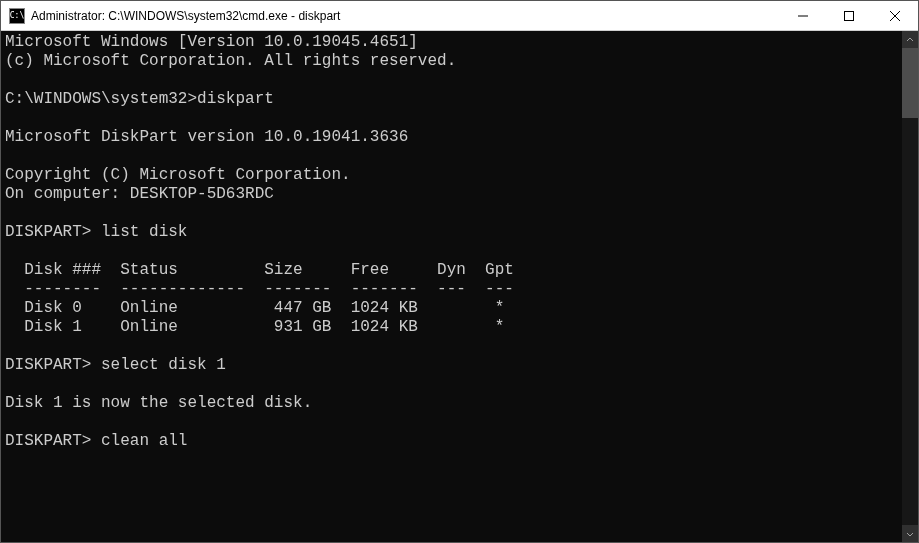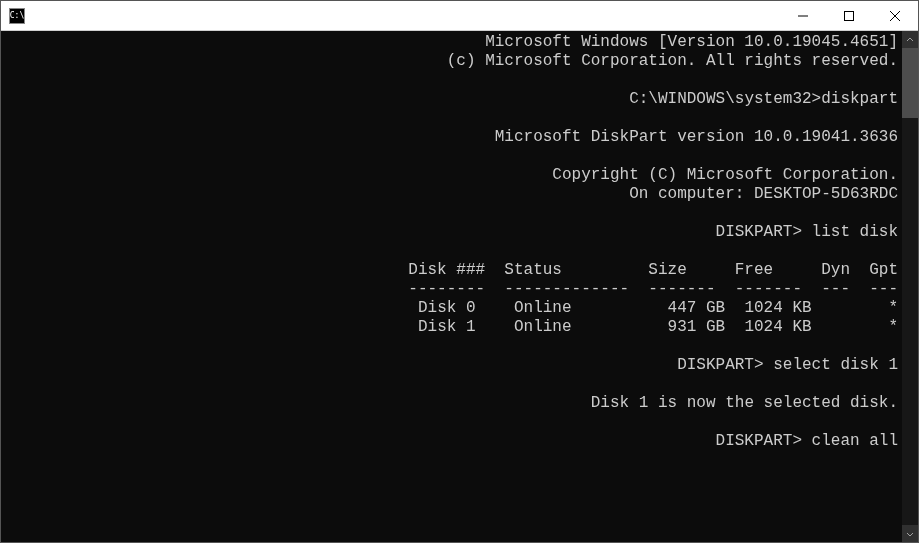--- a/index.html
+++ b/index.html
@@ -68,21 +68,20 @@
     .console {
       flex: 1 1 auto;
       background: #0c0c0c;
       color: #cccccc;
       font-family: Consolas, "Courier New", monospace;
       font-size: 16px;
       line-height: 19px;
       padding: 2px 4px 22px 4px;
       white-space: pre;
       overflow: hidden;
-      text-align: right;
     }
     .scrollbar {
       width: 16px;
       background: #171717;
       display: flex;
       flex-direction: column;
     }
     .sbtn {
       height: 17px;
       background: #303030;
@@ -100,20 +99,21 @@
       background: #4d4d4d;
     }
   </style>
 </head>
 <body>
 
 <div class="window">
 
   <div class="titlebar">
     <span class="titlebar-icon">C:\</span>
+    <span class="titlebar-title">Administrator: C:\WINDOWS\system32\cmd.exe - diskpart</span>
     <span class="titlebar-spacer"></span>
     <div class="titlebar-buttons">
       <button class="tbtn" aria-label="Minimize">
         <svg width="10" height="10">
             <line x1="0" y1="5" x2="10" y2="5"></line>
           </svg>
       </button>
       <button class="tbtn" aria-label="Maximize">
         <svg width="10" height="10">
             <rect x="0.5" y="0.5" width="9" height="9"></rect>

